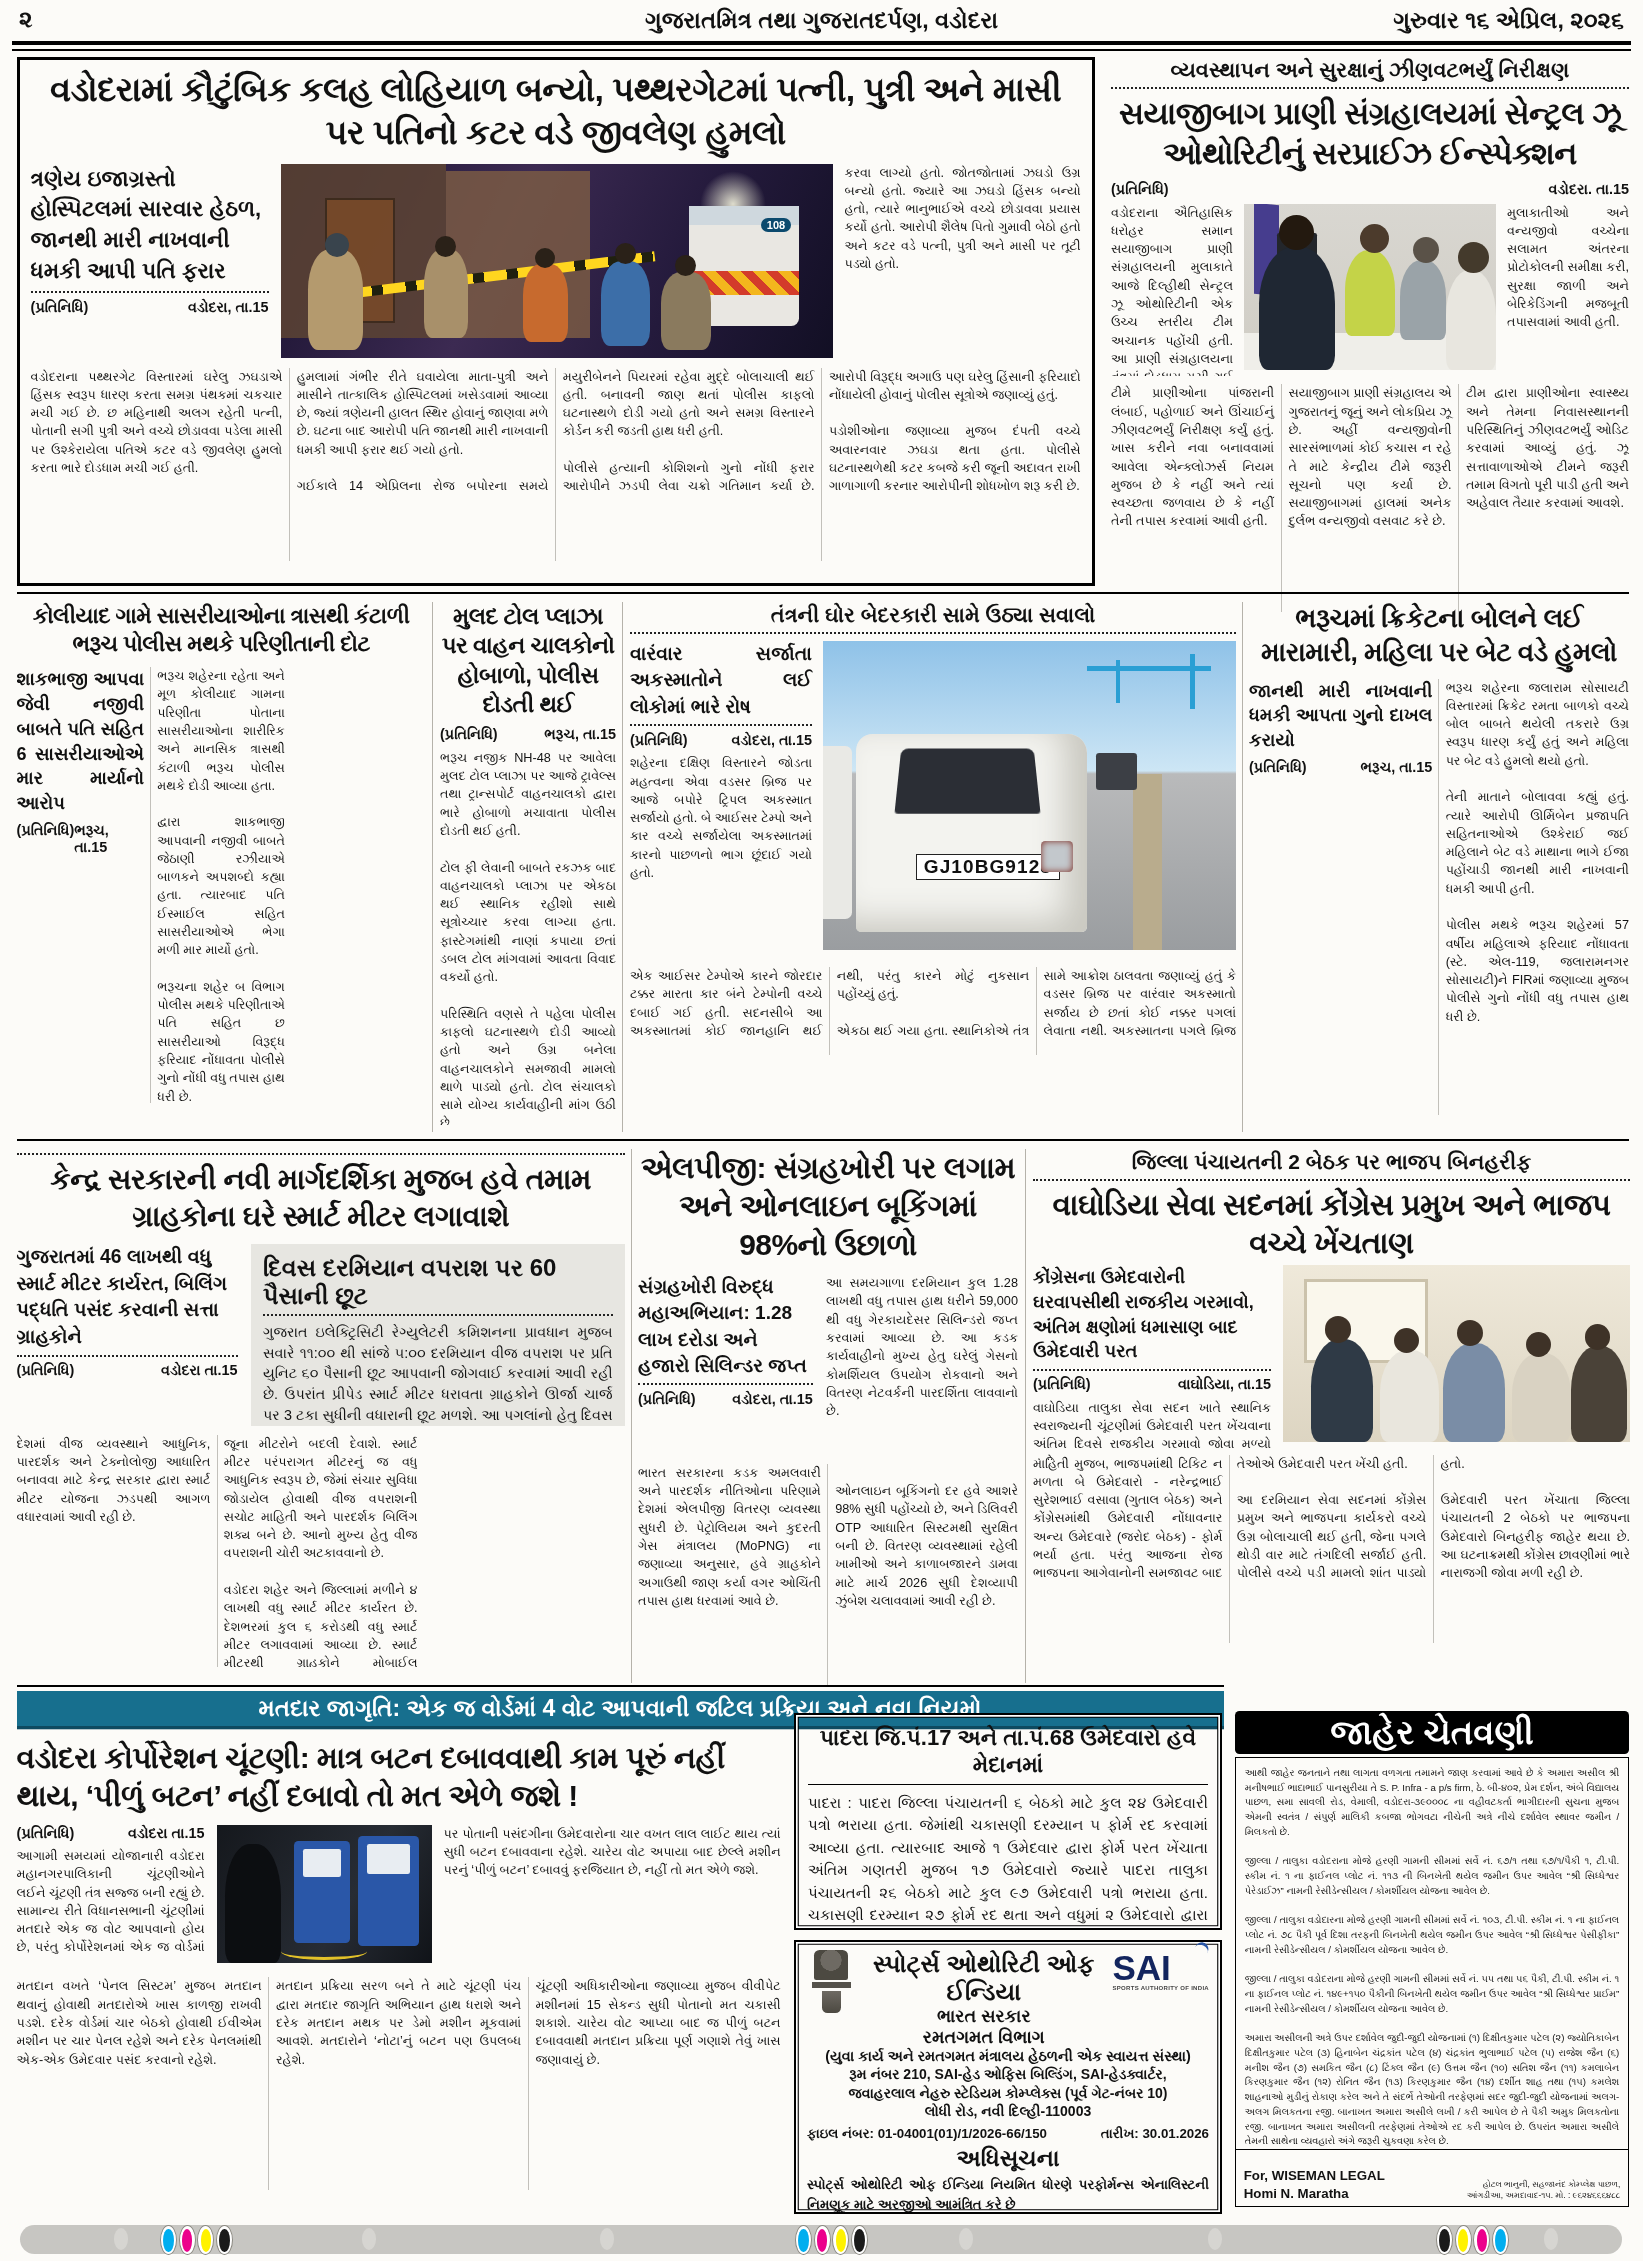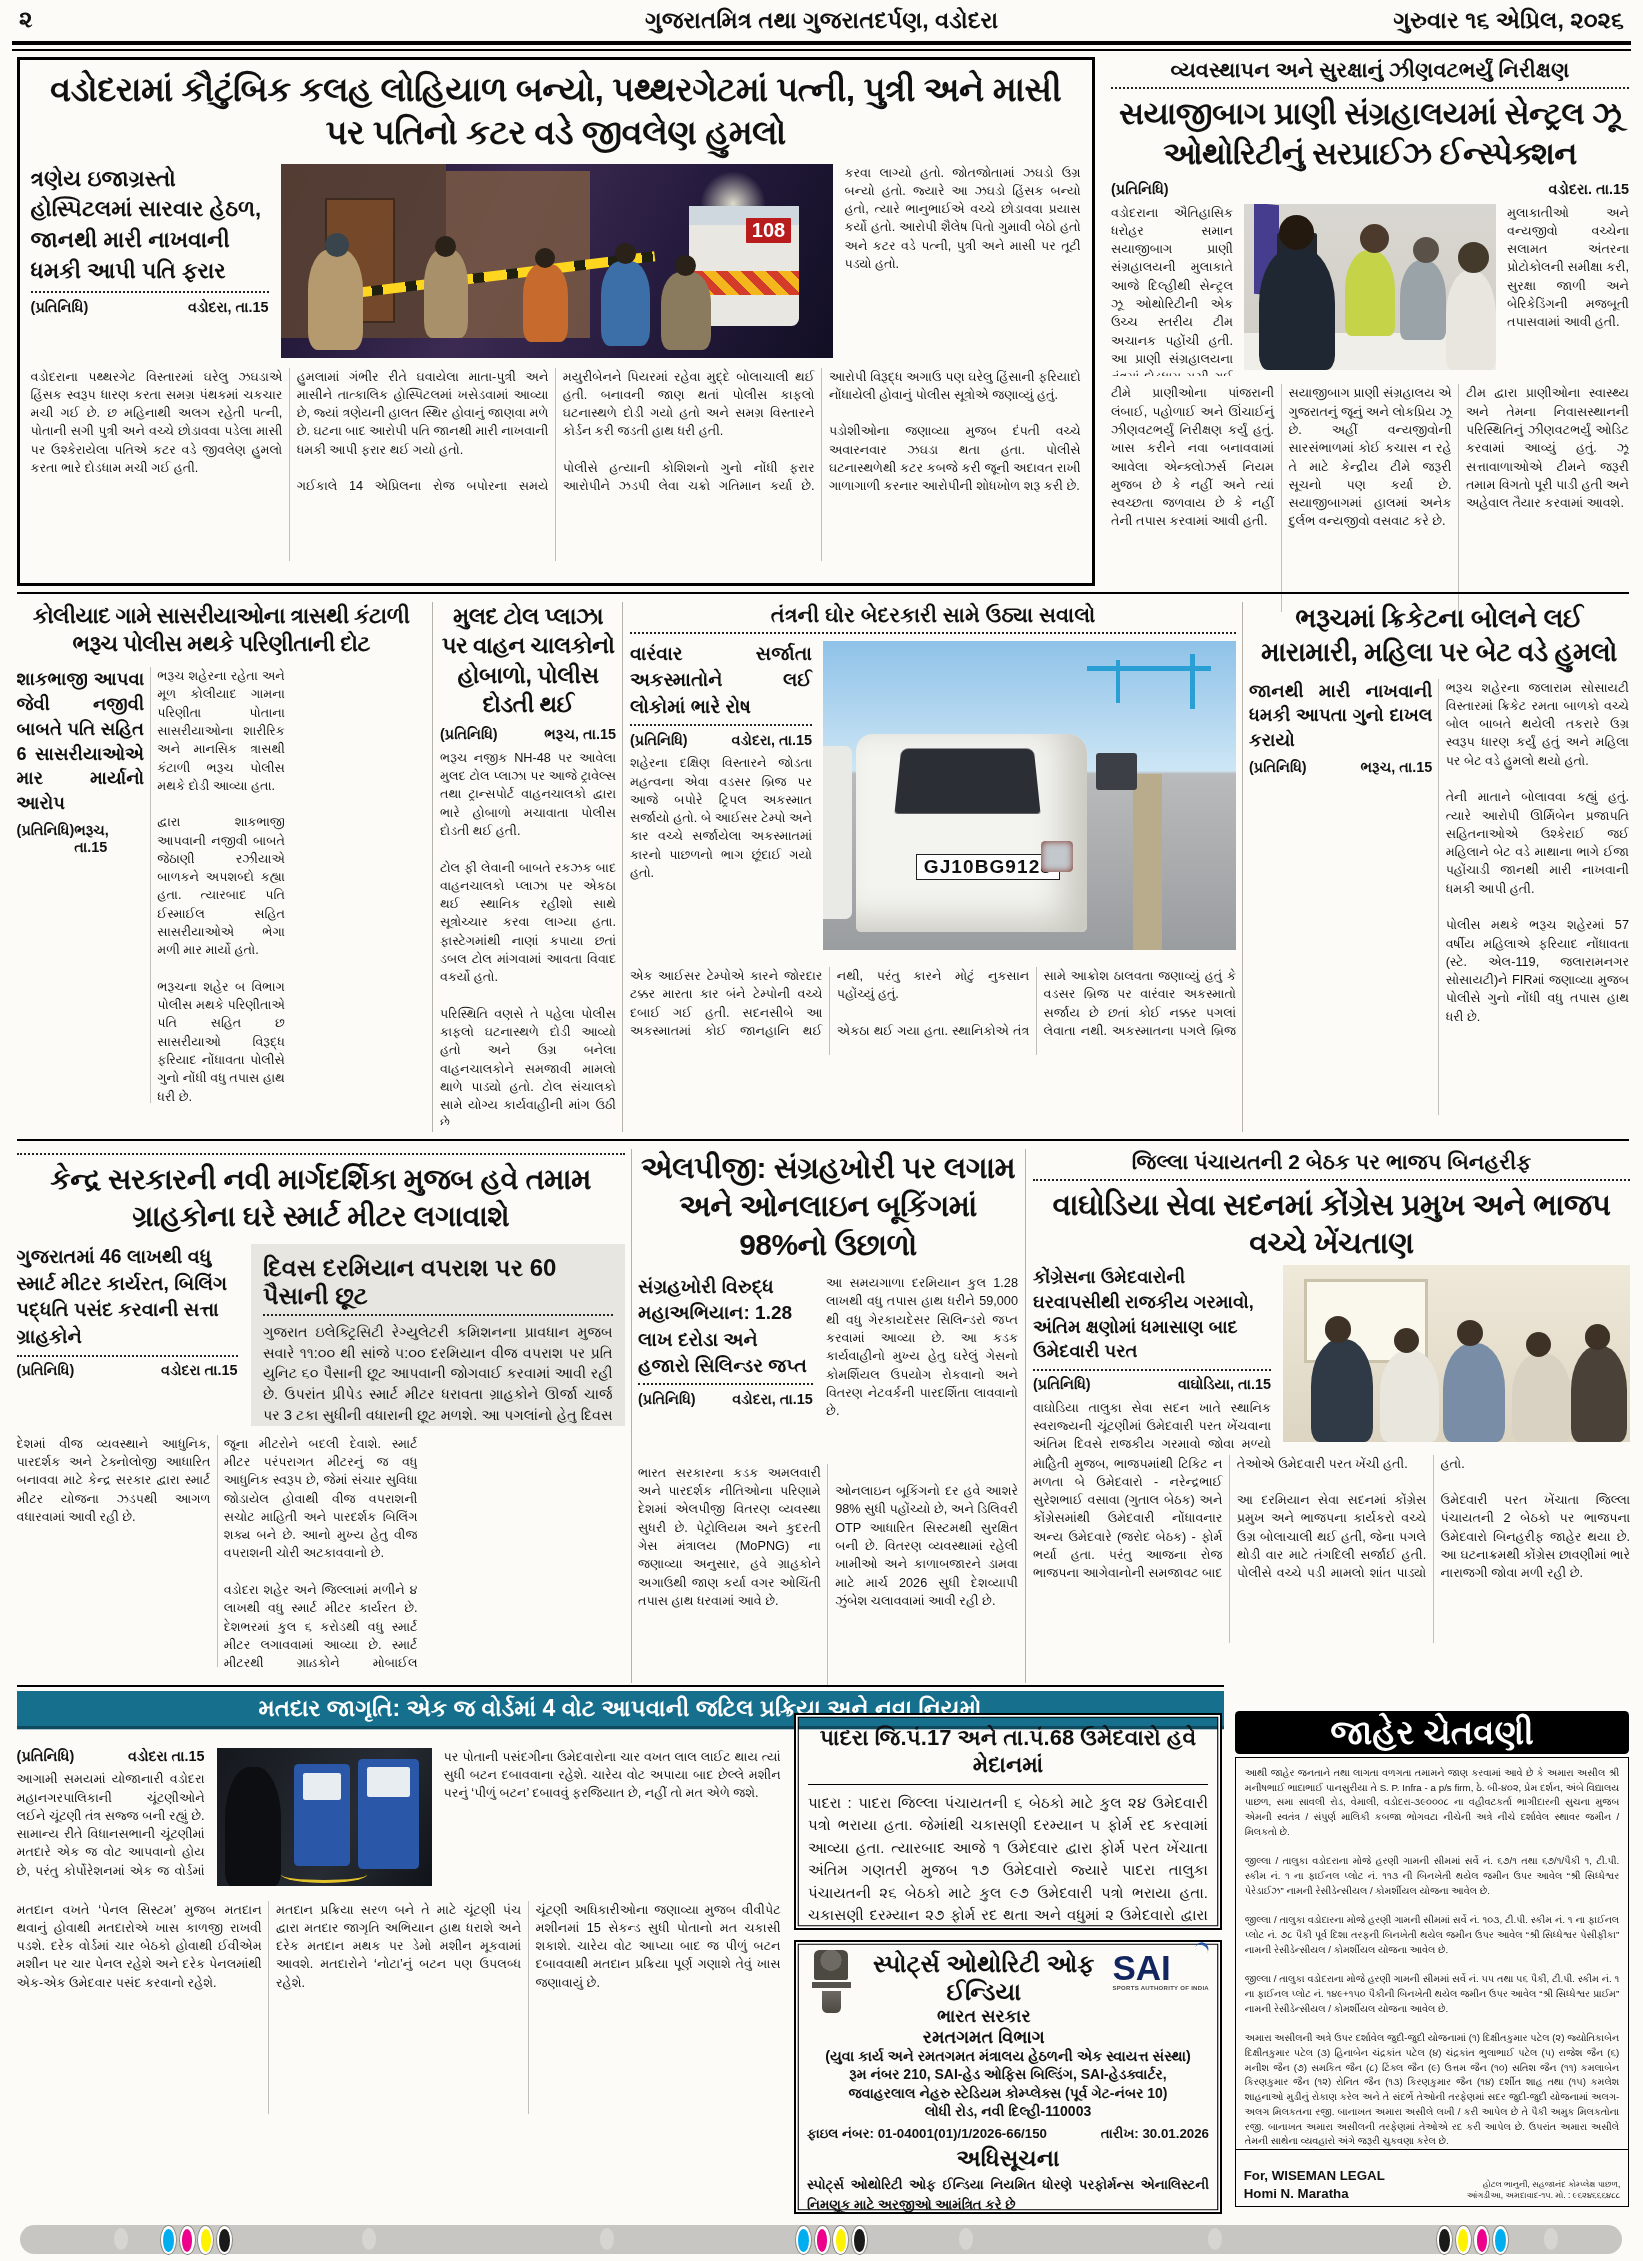--- a/index.html
+++ b/index.html
@@ -21,21 +21,21 @@
   .cols4{columns:4;column-gap:14.4px;column-rule:0.6px solid #c2c0ba;}
   .vline{width:1.1px;background:#b5b2aa;}
   .hline{height:1.7px;background:#000;}
   .photo{position:relative;overflow:hidden;background:#888;}
   
   .p1{background:linear-gradient(115deg,#191230 0%,#3c2a52 40%,#241a3c 70%,#120f24 100%);}
   .p1 .bldg{position:absolute;opacity:.85;}
   .p1 .tape{position:absolute;height:10px;width:62%;left:6%;top:56%;transform:rotate(-7deg);background:repeating-linear-gradient(90deg,#ffd61f 0 23px,#20200f 23px 34px);}
   .p1 .amb{position:absolute;right:6%;top:22%;width:20%;height:62%;background:#e9e7e2;border-radius:7.7px;}
   .p1 .amb .stripe{position:absolute;left:0;right:0;bottom:26%;height:20%;background:repeating-linear-gradient(45deg,#d33b2b 0 8.8px,#f3b61d 8.8px 17.7px);}
-  .p1 .amb .n108{position:absolute;top:10%;right:8%;background:#b91c1c;color:#fff;font-weight:700;font-size:20px;padding:1.1px 5.5px;border-radius:1px;}
+  .p1 .amb .n108{position:absolute;top:10%;right:8%;background:#0c4a6e;color:#fff;font-weight:700;font-size:11px;padding:1.1px 5.5px;border-radius:8px;}
   .p1 .fig{position:absolute;border-radius:40% 40% 18% 18%;}
   .p1 .head{position:absolute;border-radius:50%;background:#2a2118;}
   .p1 .glow{position:absolute;border-radius:50%;background:radial-gradient(circle,rgba(255,255,230,.85),rgba(255,255,230,0) 70%);}
   
   .p2{background:linear-gradient(#d9d7d1,#cfccc4);}
   .p2 .flag{position:absolute;left:4%;top:0;width:10%;height:55%;background:#463d8e;transform:skewY(6deg);}
   .p2 .mon{position:absolute;left:13%;top:18%;width:16%;height:38%;background:#23262b;border-radius:2.2px;}
   .p2 .desk{position:absolute;left:0;right:0;bottom:0;height:22%;background:#efeee9;}
   .p2 .per{position:absolute;border-radius:46% 46% 12% 12%;}
   .p2 .phead{position:absolute;border-radius:50%;background:#4c3b2c;}
@@ -355,20 +355,21 @@
 ઉમેદવારી પરત ખેંચાતા જિલ્લા પંચાયતની 2 બેઠકો પર ભાજપના ઉમેદવારો બિનહરીફ જાહેર થયા છે. આ ઘટનાક્રમથી કોંગ્રેસ છાવણીમાં ભારે નારાજગી જોવા મળી રહી છે.</div>
   </div>
 
   <div class="abs hline" style="left:16.6px;width:1207px;top:1685px;"></div>
 
   <div class="abs banner" style="left:16.6px;top:1691px;width:1207px;height:35px;">
     <span>મતદાર જાગૃતિ: એક જ વોર્ડમાં 4 વોટ આપવાની જટિલ પ્રક્રિયા અને નવા નિયમો</span>
   </div>
 
   <div class="abs" style="left:16.6px;top:1739px;width:764px;height:475px;">
+    <div class="headline left" style="font-size:30px;">વડોદરા કોર્પોરેશન ચૂંટણી: માત્ર બટન દબાવવાથી કામ પૂરું નહીં થાય, ‘પીળું બટન’ નહીં દબાવો તો મત એળે જશે !</div>
     <div style="display:flex;gap:12px;margin-top:8.8px;height:144px;">
       <div style="width:188px;flex:none;">
         <div class="byline" style="margin-top:0;">
             <span>(પ્રતિનિધિ)</span>
             <span>વડોદરા તા.15</span>
           </div>
         <div class="body-t" style="height:110px;">આગામી સમયમાં યોજાનારી વડોદરા મહાનગરપાલિકાની ચૂંટણીઓને લઈને ચૂંટણી તંત્ર સજ્જ બની રહ્યું છે. સામાન્ય રીતે વિધાનસભાની ચૂંટણીમાં મતદારે એક જ વોટ આપવાનો હોય છે, પરંતુ કોર્પોરેશનમાં એક જ વોર્ડમાં 4 વોટ આપવાના હોય છે.</div>
       </div>
       <div class="photo p5" style="width:215px;height:138px;flex:none;">
         <div class="fig" style="left:4%;bottom:0;width:26%;height:86%;"></div>

